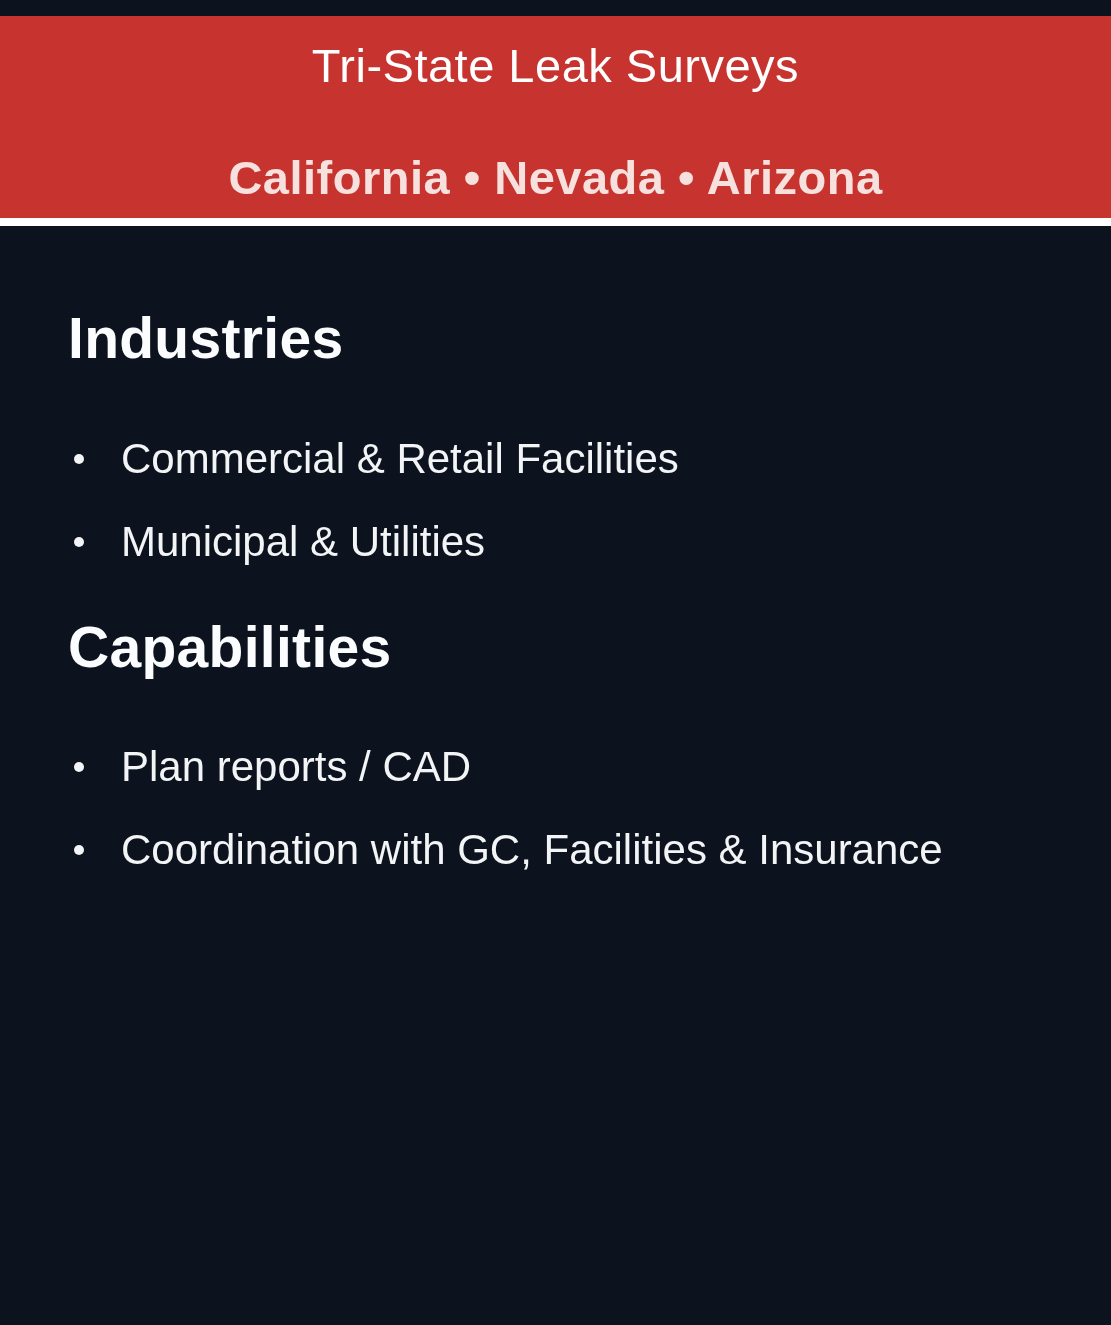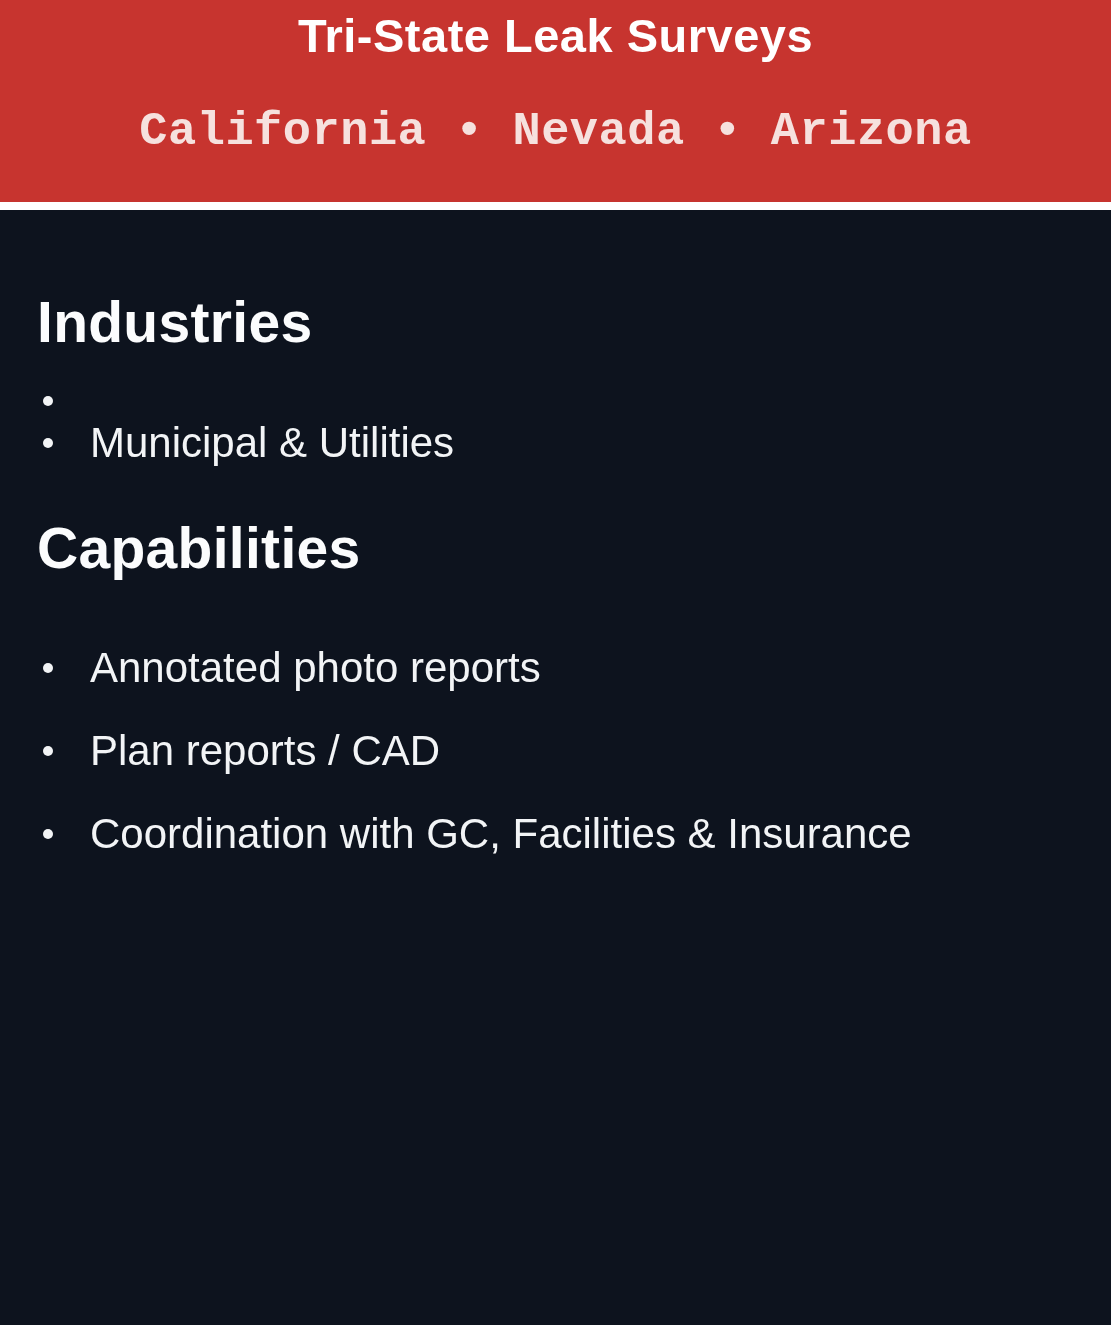--- a/index.html
+++ b/index.html
@@ -14,40 +14,39 @@
     overflow: hidden;
   }
   .banner {
     height: 202px;
     background: #C7342F;
     border-bottom: 8px solid #FFFFFF;
     text-align: center;
     box-sizing: content-box;
   }
   .banner-title {
-    margin: 0;
-    padding-top: 10px;
+    margin: 16px;
+    padding-top: 24px;
     font-size: 47px;
     line-height: 1.1;
-    font-weight: bold;
+    font-weight: normal;
     color: #FFFFFF;
     letter-spacing: 0.5px;
   }
   .banner-subtitle {
     margin: 0;
     padding-top: 44px;
     font-size: 47px;
     line-height: 1.1;
     font-weight: bold;
     color: #F6E1DE;
     letter-spacing: 0.5px;
-    font-family: Liberation Mono, monospace;
   }
   .content {
-    padding: 0 37px;
+    padding: 0 68px;
     color: #F2F4F6;
   }
   .section-heading {
     margin: 0;
     font-size: 57px;
     line-height: 1.0;
     font-weight: bold;
     color: #FBFCFD;
     letter-spacing: 0.3px;
   }
@@ -86,24 +85,23 @@
 
 <header class="banner">
   <div class="banner-title">Tri-State Leak Surveys</div>
   <div class="banner-subtitle">California • Nevada • Arizona</div>
 </header>
 
 <main class="content">
 
   <h2 class="section-heading heading-industries">Industries</h2>
   <ul class="bullet-list list-industries">
-    <li><span class="bullet-dot"></span></li>
+    <li><span class="bullet-dot"></span><span>Commercial &amp; Retail Facilities</span></li>
     <li><span class="bullet-dot"></span><span>Municipal &amp; Utilities</span></li>
   </ul>
 
   <h2 class="section-heading heading-capabilities">Capabilities</h2>
   <ul class="bullet-list list-capabilities">
-    <li><span class="bullet-dot"></span><span>Annotated photo reports</span></li>
     <li><span class="bullet-dot"></span><span>Plan reports / CAD</span></li>
     <li><span class="bullet-dot"></span><span>Coordination with GC, Facilities &amp; Insurance</span></li>
   </ul>
 
 </main>
 
 </body></html>

